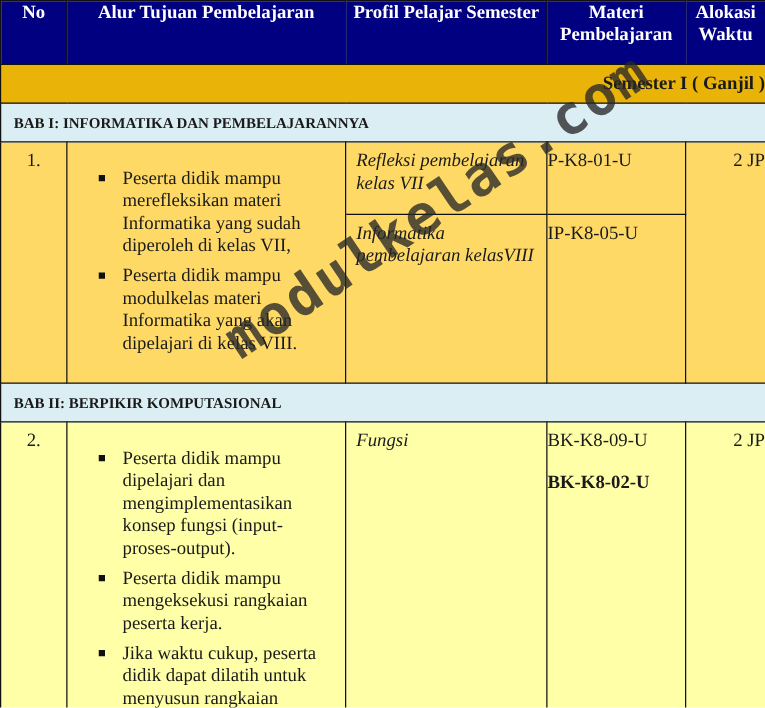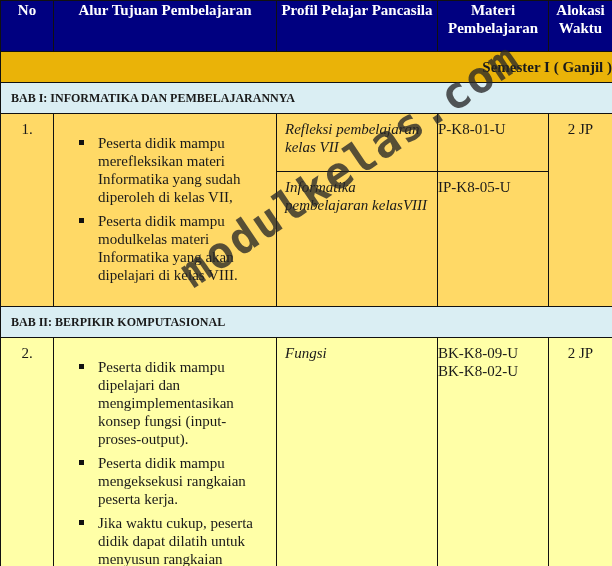--- a/index.html
+++ b/index.html
@@ -14,42 +14,42 @@
   tr.bab td { background: #daeef3; height: 30px; vertical-align: middle; font-weight: bold; font-size: 12px; padding-left: 10px; }
   tr.row1 td { background: #ffd966; }
   tr.row2 td { background: #ffffa7; }
   td.no { text-align: center; padding-top: 6px !important; }
   td.alur ul { margin: 16px; padding: 4px 6px 4px 28px; list-style: none; }
   td.alur li { position: relative; margin-bottom: 6px; }
   td.alur li::before { content: ""; position: absolute; left: -19px; top: 6px; width: 5px; height: 5px; background: #111; }
   td.alur li:last-child { margin-bottom: 2px; }
   td.profil { padding: 6px 6px 0 8px !important; font-style: italic; }
   td.materi { text-align: left; padding-top: 6px !important; }
-  td.materi div + div { margin-top: 0; }
-  td.alokasi { text-align: center; padding-top: 6px !important; }
+  td.materi div + div { margin-top: 15px; font-weight: bold; }
+  td.alokasi { text-align: right; padding-top: 6px !important; }
   .watermark { position: absolute; left: 170px; top: 255px; transform: rotate(-34deg); transform-origin: left top;
                font-family: "DejaVu Sans Mono", "Liberation Mono", monospace; font-size: 44px; font-weight: bold;
                color: rgba(40,40,40,0.78); letter-spacing: 2px; pointer-events: none; white-space: nowrap; }
 </style>
 </head>
 <body>
 
 <table class="atp">
   <colgroup>
     <col class="c-no">
       <col class="c-alur">
       <col class="c-profil">
       <col class="c-materi">
       <col class="c-alokasi">
   </colgroup>
   <thead>
     <tr>
       <th>No</th>
       <th>Alur Tujuan Pembelajaran</th>
-      <th>Profil Pelajar Pancasila</th>
+      <th>Profil Pelajar Semester</th>
       <th>Materi Pembelajaran</th>
       <th>Alokasi Waktu</th>
     </tr>
   </thead>
   <tbody>
     <tr class="semester">
       <td colspan="5">Semester I ( Ganjil )</td>
     </tr>
     <tr class="bab">
       <td colspan="5">BAB I: INFORMATIKA DAN PEMBELAJARANNYA</td>

